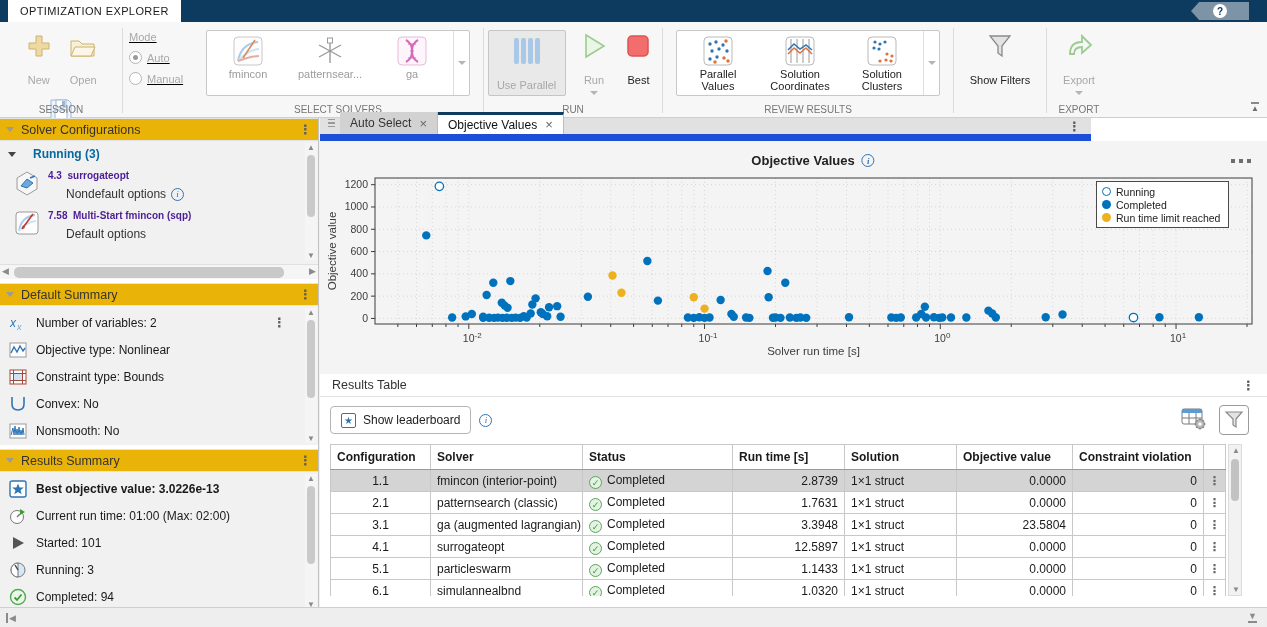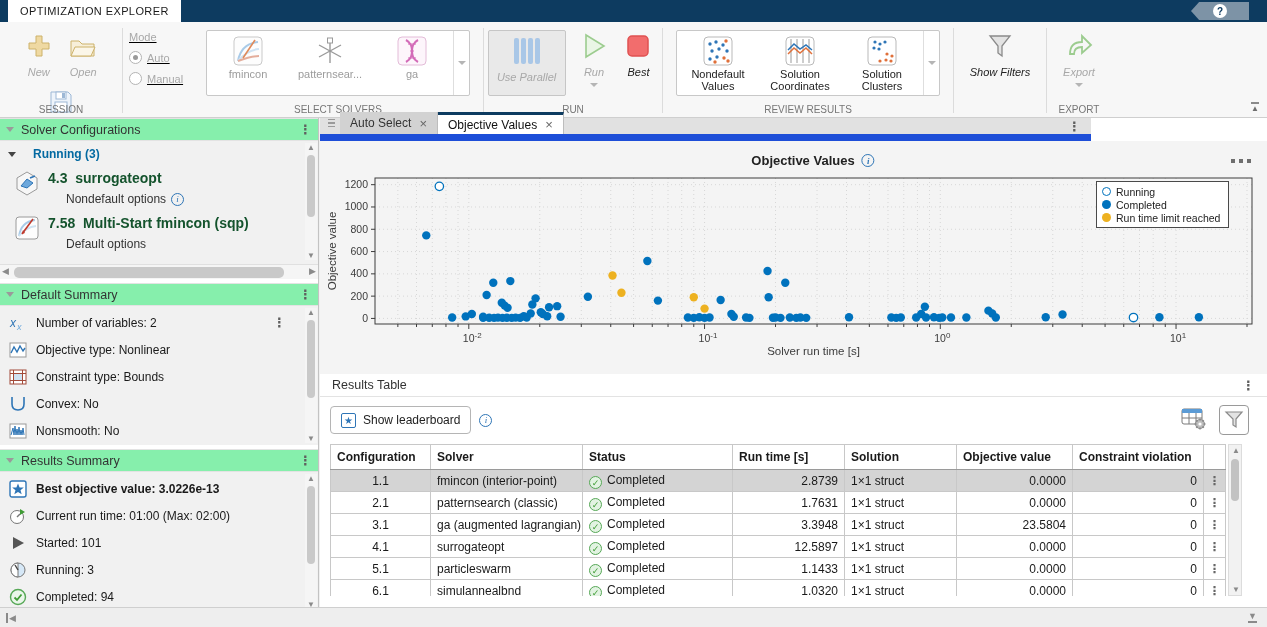--- a/index.html
+++ b/index.html
@@ -18,53 +18,53 @@
   
   #ribbon { position:absolute; left:0; top:22px; width:1267px; height:96px; background:#f7f7f7;
     border-bottom:1px solid #cfcfcf; display:flex; }
   .rsec { position:relative; height:100%; flex:0 0 auto; }
   .rsec-label { position:absolute; bottom:2px; left:0; right:0; text-align:center; font-size:10px; color:#767676; }
   .vsep { width:1px; background:#dcdcdc; margin:6px 0 4px 0; flex:0 0 auto; }
   .bigbtn { display:inline-flex; flex-direction:column; align-items:center; width:40px; margin-top:8px;
     font-size:11px; color:#a8a8a8; vertical-align:top; }
   .bigbtn.en { color:#222; }
   .bigbtn .ic { width:32px; height:32px; display:flex; align-items:center; justify-content:center; }
-  .bigbtn .lbl { margin-top:4px;font-style:italic; }
+  .bigbtn .lbl { margin-top:12px; }
   .ddarrow { width:0; height:0; border-left:4px solid transparent; border-right:4px solid transparent;
     border-top:4px solid #b5b5b5; margin-top:5px; }
   .gallery { display:inline-flex; border:1px solid #c8c8c8; background:#ffffff; height:66px; margin-top:8px;
     border-radius:2px; }
   .gitem { width:82px; display:flex; flex-direction:column; align-items:center; padding-top:5px;
     font-size:11px; color:#9c9c9c; }
   .gitem.en { color:#222; }
   .gitem .ic { width:32px; height:32px; }
   .gdd { width:16px; border-left:1px solid #dedede; display:flex; align-items:center; justify-content:center; }
   .radio-row { display:flex; align-items:center; gap:5px; font-size:11px; color:#a8a8a8; margin-top:8px; }
   .radio { width:13px; height:13px; border:1px solid #b4b4b4; border-radius:50%; background:#fff; position:relative; }
   .radio.sel::after { content:""; position:absolute; left:3px; top:3px; width:5px; height:5px; border-radius:50%; background:#9a9a9a; }
   #use-parallel { background:#e9e9e9; border:1px solid #c6c6c6; border-radius:2px; width:78px; height:66px; margin-top:8px; }
   #ribbon-collapse { position:absolute; right:8px; bottom:4px; color:#6e6e6e; font-size:8px; line-height:8px;
     border-top:2px solid #8a8a8a; padding-top:1px; }
 
   
   #sidebar { position:absolute; left:0; top:118px; width:319px; height:489px; background:#ffffff;
     border-right:1px solid #c3c3c3; }
   .panel-header { height:23px; display:flex; align-items:center; border-bottom:1px solid #e3e3e3;
-    border-top:1px solid #e3e3e3; background:#86efac; padding:0 6px; gap:7px; }
+    border-top:1px solid #e3e3e3; background:#eab308; padding:0 6px; gap:7px; }
   .panel-header .tri { width:0; height:0; border-left:4px solid transparent; border-right:4px solid transparent;
     border-top:5px solid #9a9a9a; }
   .panel-header .pt { flex:1; font-size:12.5px; color:#333; }
   .kebab { color:#5f5f5f; font-size:13px; font-weight:bold; line-height:1; }
   .seclist { background:#f1f1f1; position:relative; }
   #config-list { height:123px; padding:6px 0 0 8px; }
   .group-row { display:flex; align-items:center; gap:17px; font-size:12px; font-weight:bold; color:#0369a1; }
   .group-row .tri { width:0; height:0; border-left:4px solid transparent; border-right:4px solid transparent; border-top:5px solid #444; }
   .cfg-item { display:flex; gap:8px; margin:9px 0 0 6px; }
   .cfg-ic { width:26px; height:26px; flex:0 0 auto; }
-  .cfg-main { font-size:14px; font-weight:bold; color:#14532d; }
+  .cfg-main { font-size:10px; font-weight:bold; color:#4c1d95; }
   .cfg-sub { font-size:12px; color:#333; margin:6px 0 0 18px; display:flex; align-items:center; gap:5px; }
   .info-ic { width:13px; height:13px; border-radius:50%; border:1px solid #2e75b6; color:#2e75b6; font-size:9px;
     display:inline-flex; align-items:center; justify-content:center; font-style:italic; font-family:"Liberation Serif",serif; flex:0 0 auto; }
   .hscroll { height:15px; background:#f5f5f5; border-top:1px solid #e0e0e0; position:relative; }
   .hscroll .thumb { position:absolute; left:14px; top:2px; height:11px; width:270px; background:#c9c9c9; border-radius:5px; }
   .hscroll .ar { position:absolute; top:1px; font-size:9px; color:#8a8a8a; }
   .vscroll-s { position:absolute; right:1px; top:2px; bottom:2px; width:12px; background:#f5f5f5; }
   .vscroll-s .thumb { position:absolute; left:2px; width:8px; background:#c9c9c9; border-radius:4px; }
   .vscroll-s .ar { position:absolute; left:2px; font-size:8px; color:#8a8a8a; }
   .ps-item { display:flex; align-items:center; gap:9px; height:27px; font-size:12px; color:#1a1a1a; padding-left:9px; }
@@ -288,21 +288,21 @@
                 <circle cx="7" cy="23" r="1.7"></circle>
                 <circle cx="14" cy="21" r="1.7"></circle>
               </g>
               <g fill="#e0703a">
                 <circle cx="23" cy="5" r="1.7"></circle>
                 <circle cx="21" cy="22" r="1.7"></circle>
                 <circle cx="25" cy="25" r="1.7"></circle>
                 <circle cx="12" cy="26" r="1.7"></circle>
               </g>
             </svg></span>
-        <span>Nondefault</span>
+        <span>Parallel</span>
         <span>Values</span>
       </div>
       <div class="gitem en">
         <span class="ic">
           <svg width="30" height="30">
               <rect x="1" y="1" width="28" height="28" rx="4" fill="#fff" stroke="#b9b9b9"></rect>
               <g stroke="#9a9a9a">
                 <path d="M6 3 V27"></path>
                 <path d="M12 3 V27"></path>
                 <path d="M18 3 V27"></path>

